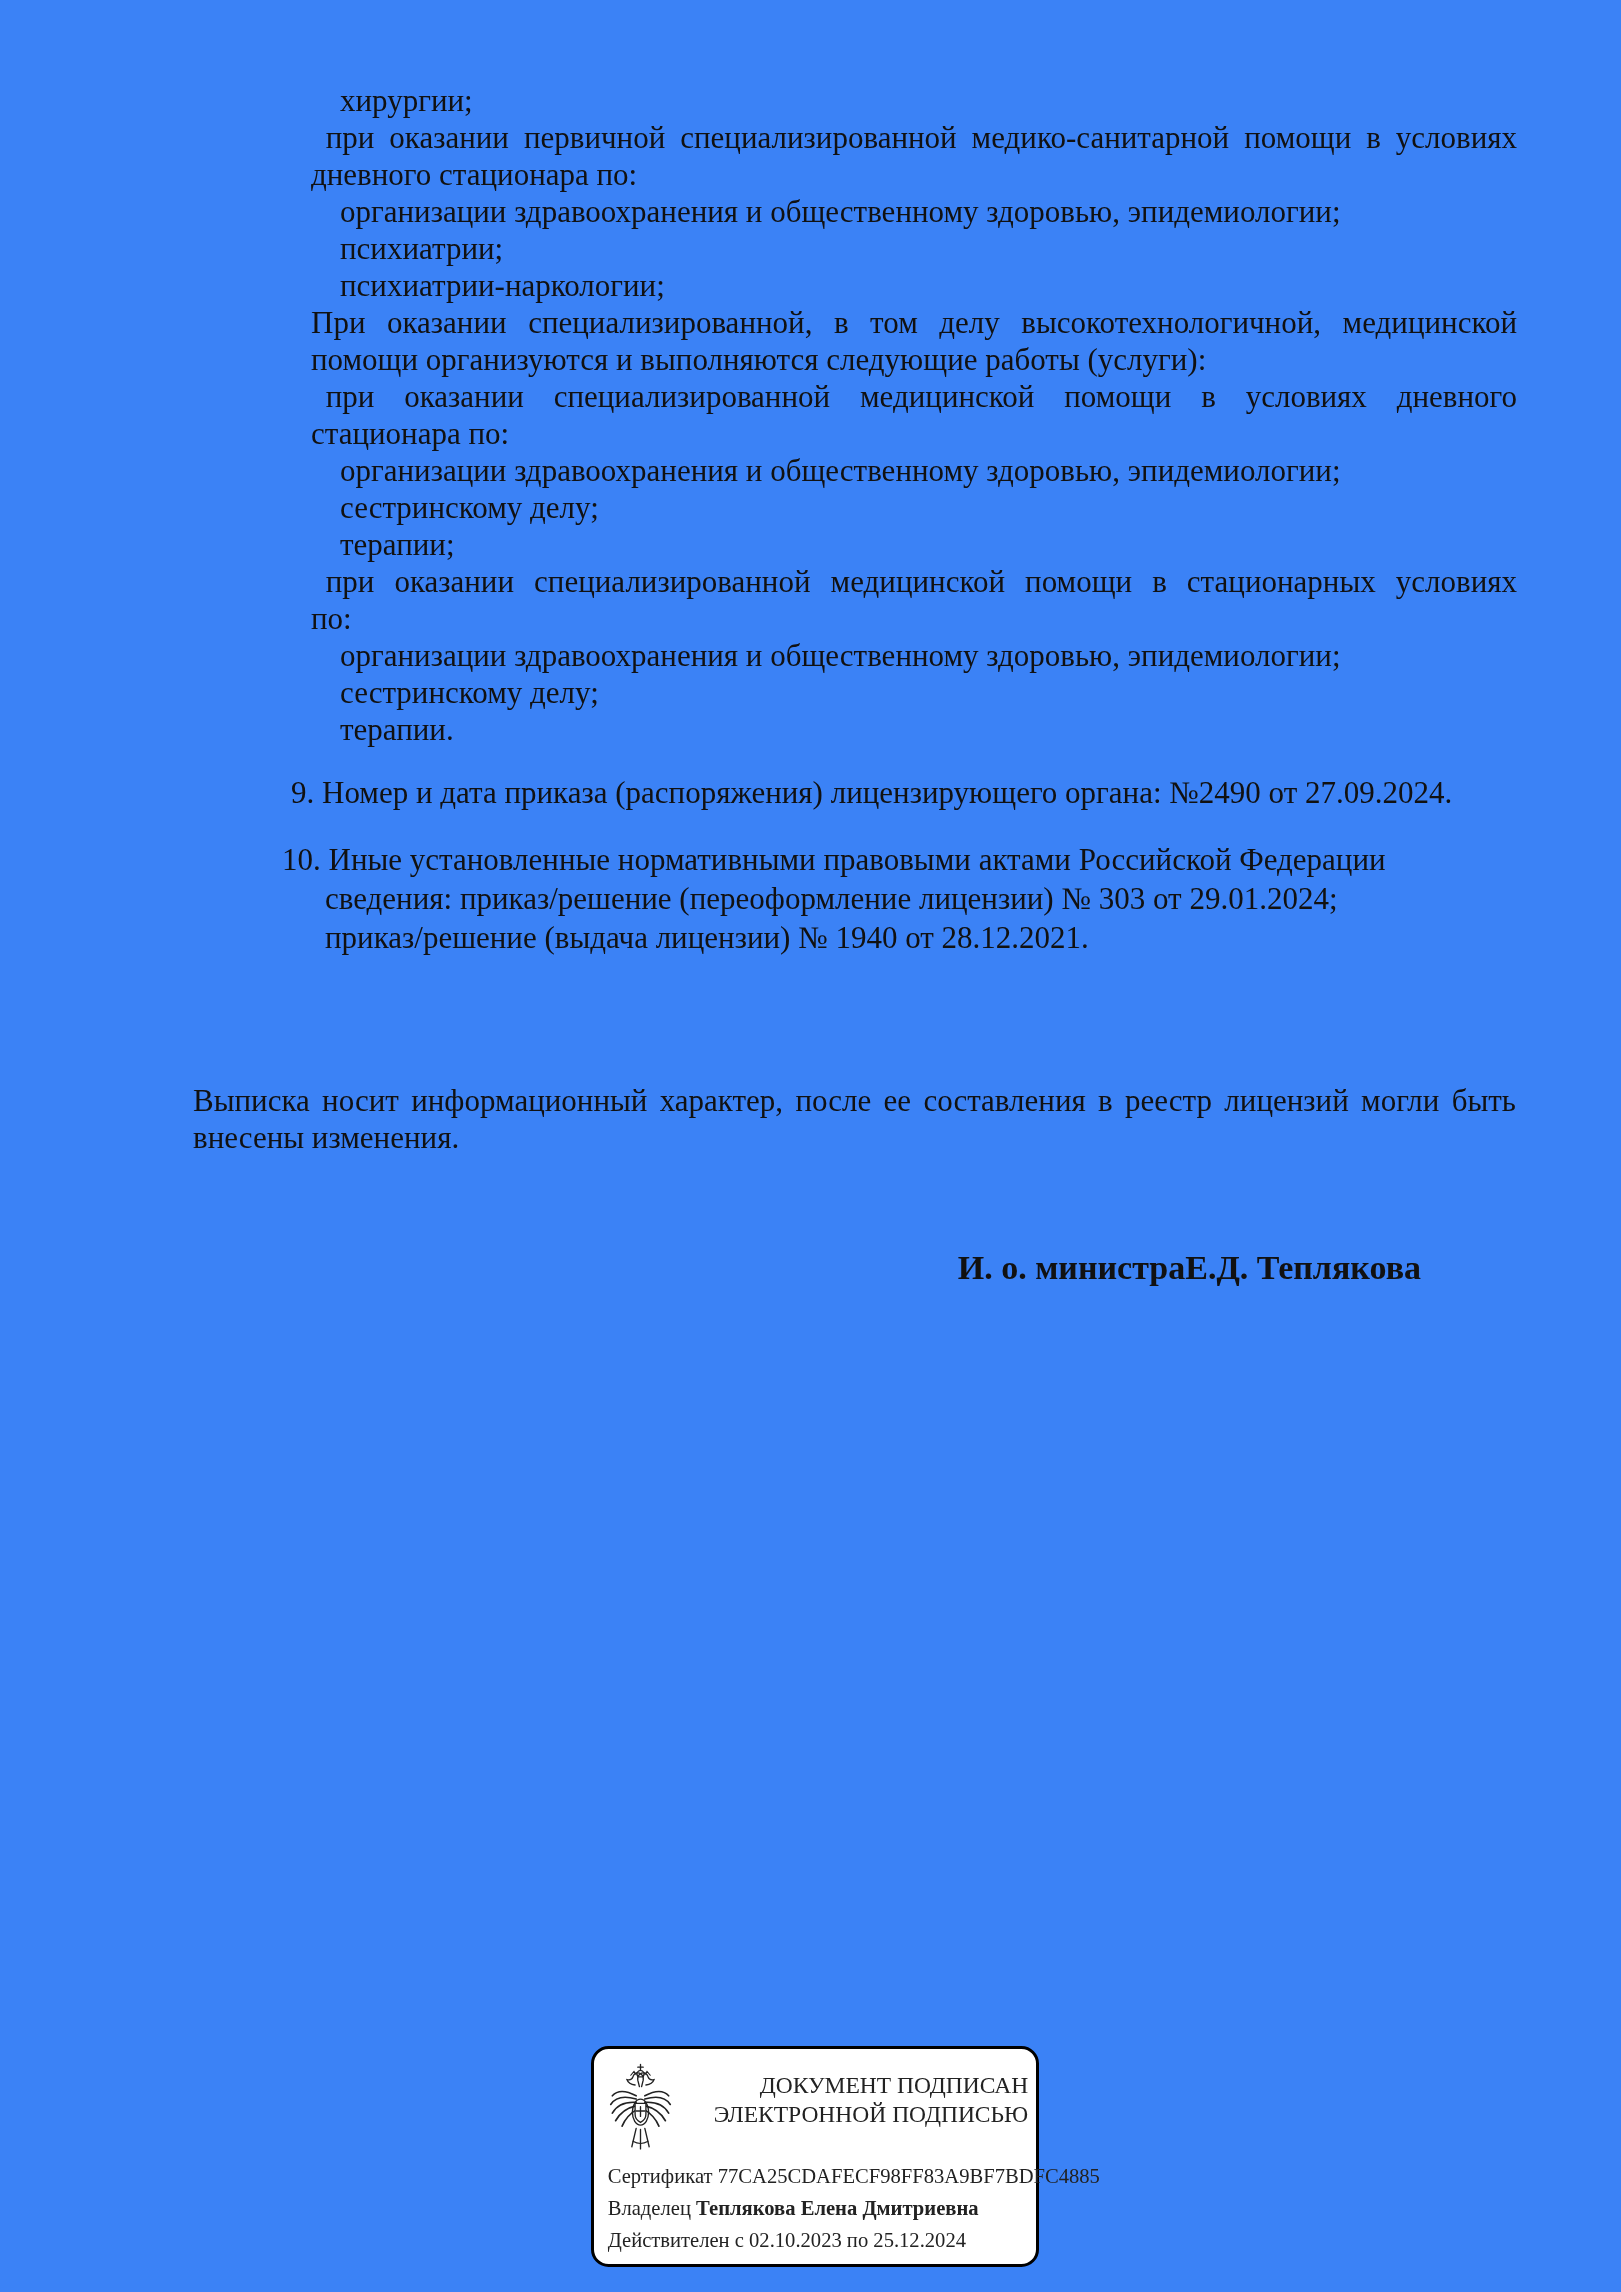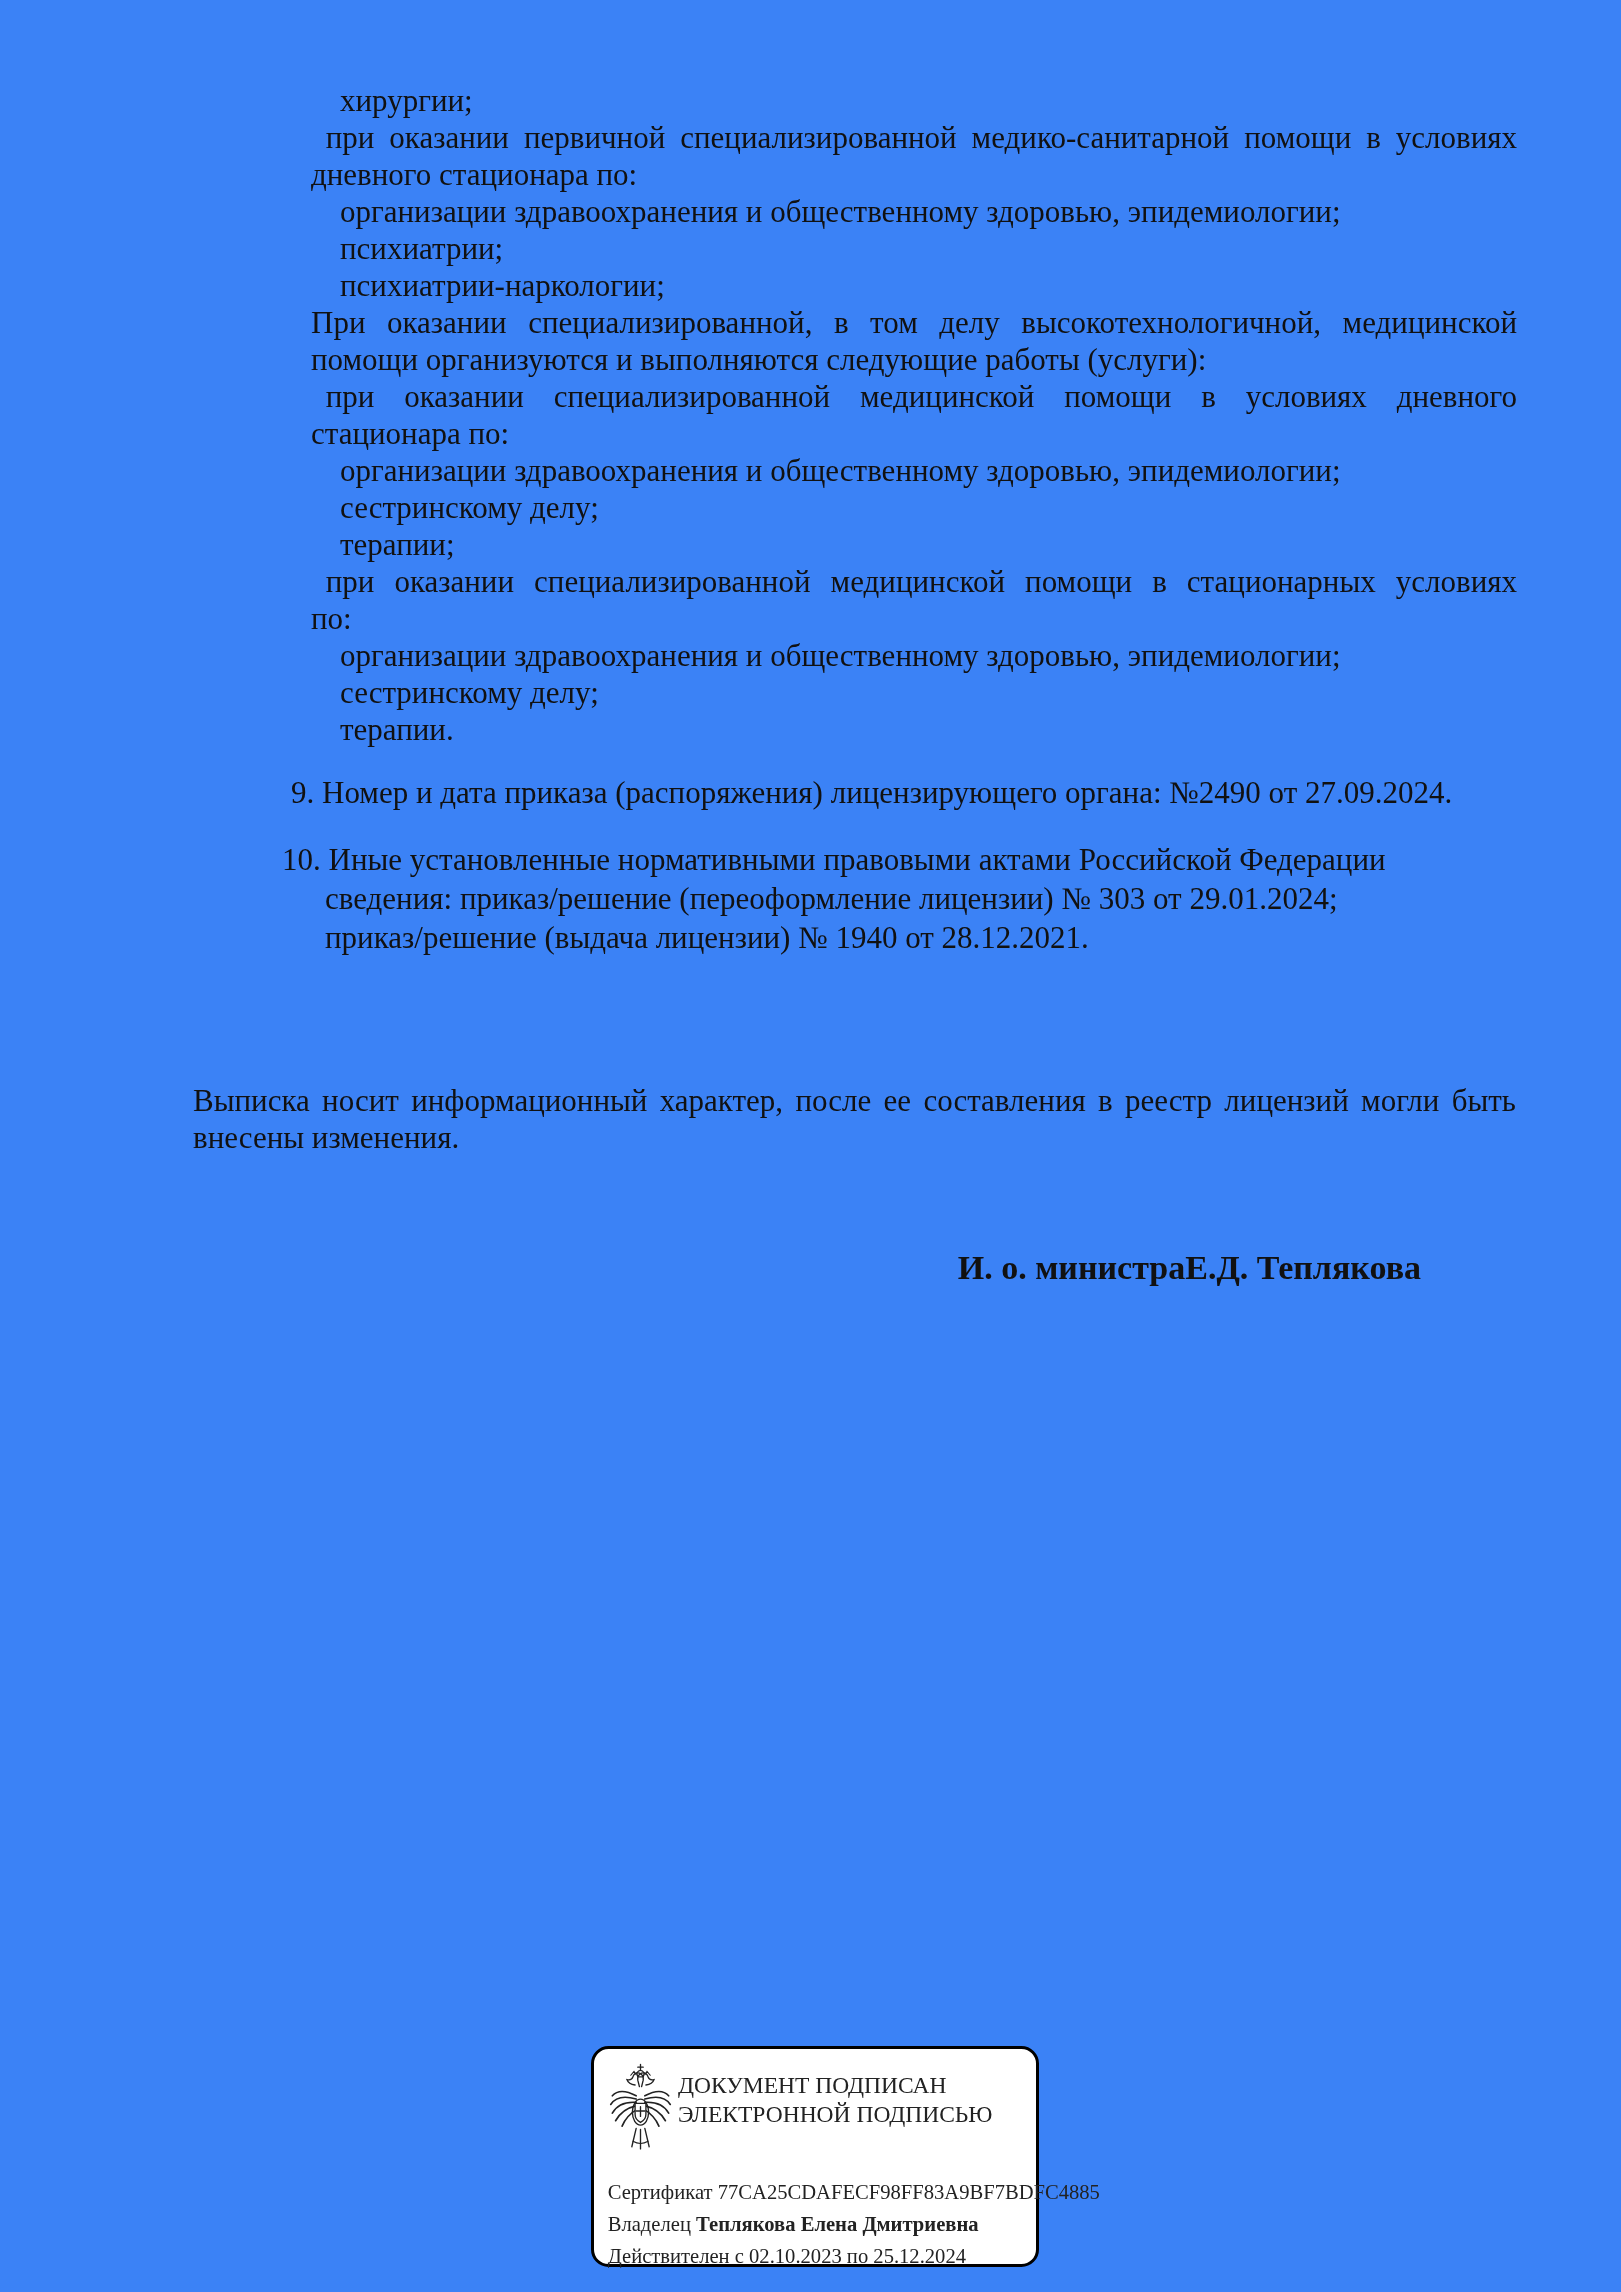--- a/index.html
+++ b/index.html
@@ -41,25 +41,25 @@
   }
   
   .stamp{
     position:absolute;left:591px;top:2046px;width:448px;height:221px;
     border:3.9px solid #000;border-radius:17.6px;box-sizing:border-box;
     background:#fff;
   }
   .stamp-eagle{position:absolute;left:13.7px;top:11.8px;width:65px;height:100px;}
   .stamp-head{
     position:absolute;left:84px;right:7.8px;top:21.6px;
-    text-align:left;font-size:23.5px;line-height:29px;color:#222;
+    text-align:right;font-size:23.5px;line-height:29px;color:#222;
   }
   .stamp-line{
     position:absolute;left:13.7px;right:7.8px;
-    font-size:20.6px;line-height:23.5px;color:#222;white-space:nowrap;margin-top:16px;
+    font-size:20.6px;line-height:23.5px;color:#222;white-space:nowrap;
   }
   .st-cert{top:116px;}
   .st-owner{top:148px;}
   .st-valid{top:180px;}
   .bold{font-weight:bold;}
   .eagle-svg{width:100%;height:100%;}
 </style>
 </head>
 <body>
 

